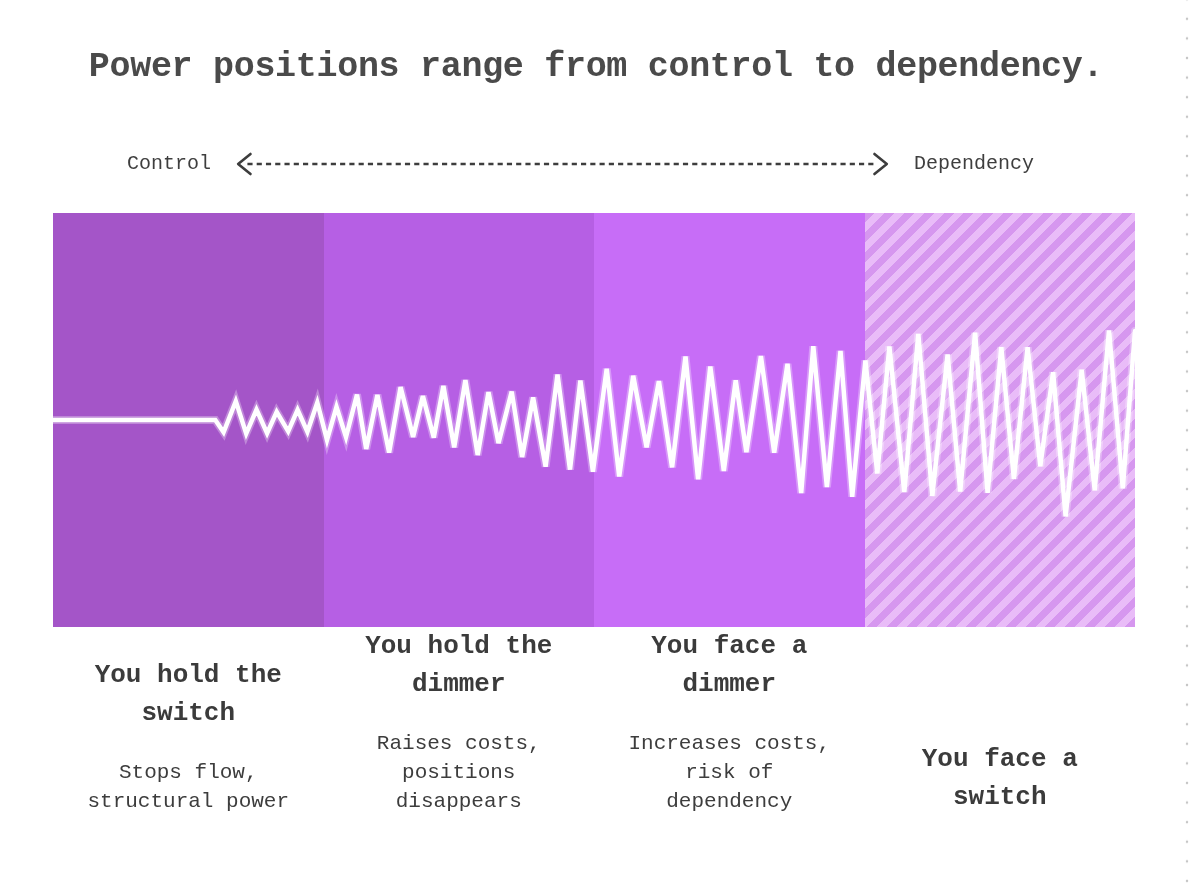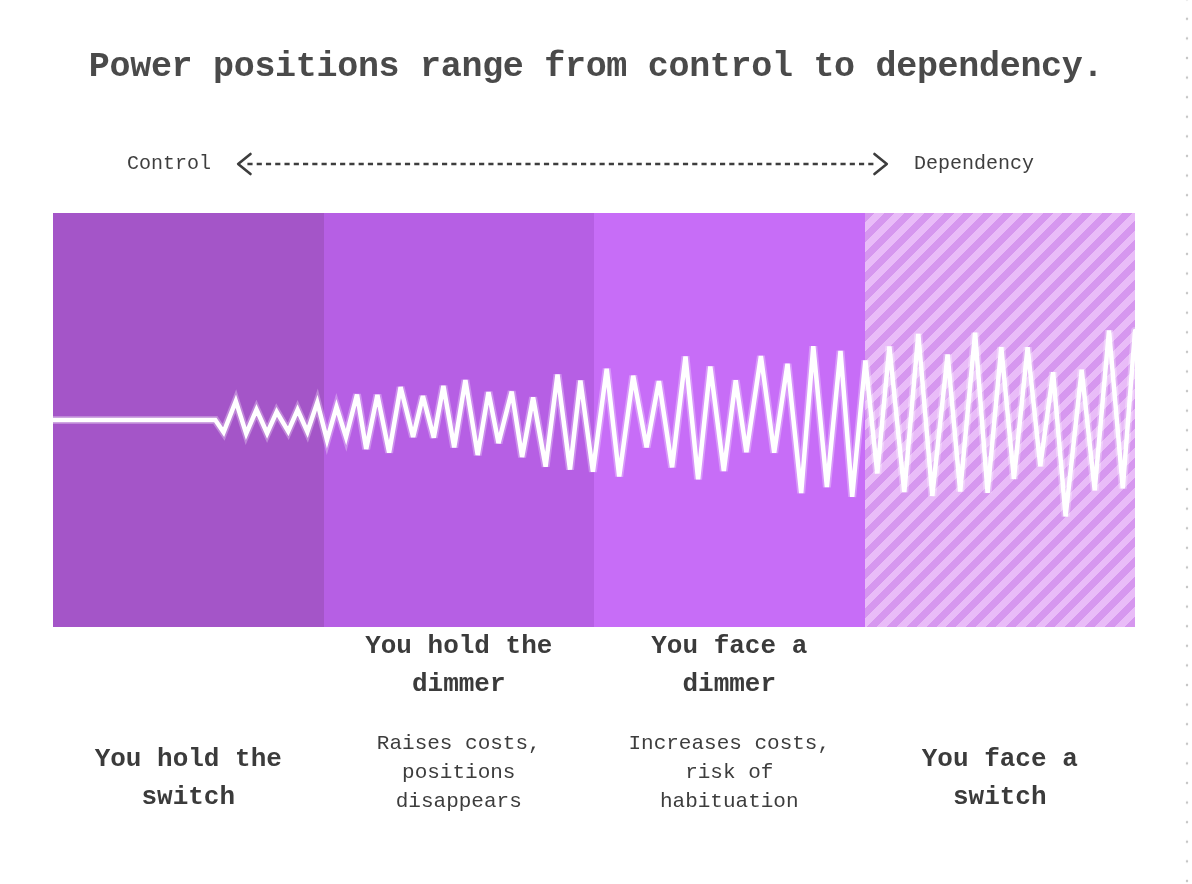--- a/index.html
+++ b/index.html
@@ -111,34 +111,36 @@
 
   <svg class="wave-svg" viewBox="0 0 1082 414" preserveAspectRatio="none">
     <polyline id="wave-glow" fill="none" stroke="#ffffff" stroke-opacity="0.3" stroke-width="8" stroke-linejoin="miter" stroke-linecap="round" points="0.0,207.0 162.3,207.0 170.6,219.3 182.8,188.1 193.2,220.6 203.5,196.6 214.1,220.2 223.7,198.9 235.2,218.3 244.6,196.8 254.4,218.8 264.3,189.5 274.0,226.9 283.5,193.9 293.0,224.1 304.0,181.5 313.2,236.0 324.4,181.9 336.1,239.5 347.6,174.1 360.1,223.9 369.9,183.1 380.8,224.6 390.4,172.9 401.2,234.4 412.4,167.1 424.7,242.0 435.5,179.1 445.5,230.1 458.7,178.5 469.1,244.0 480.1,184.5 492.6,253.6 504.5,161.5 517.0,256.6 527.4,167.5 539.9,258.6 553.7,155.7 566.2,263.4 580.2,162.7 593.6,234.3 605.9,168.2 619.1,254.3 632.5,143.5 645.1,266.2 657.3,153.5 670.8,257.9 682.7,167.3 693.4,239.1 707.9,143.1 721.2,239.7 734.5,150.8 748.2,280.1 760.3,133.3 773.9,274.1 787.5,137.9 799.2,283.8 812.4,147.5 824.3,260.4 836.4,133.5 851.3,279.1 865.3,120.9 879.3,282.9 894.6,141.5 907.2,278.5 922.1,119.8 934.6,279.9 948.3,134.2 960.9,265.9 974.6,134.3 987.3,253.3 1000.1,159.3 1012.6,303.4 1028.7,156.7 1041.7,277.3 1056.0,117.4 1069.8,275.4 1082.0,117.9"></polyline>
     <polyline id="wave-line" fill="none" stroke="#ffffff" stroke-width="4.5" stroke-linejoin="miter" stroke-linecap="round" points="0.0,207.0 162.3,207.0 170.6,219.3 182.8,188.1 193.2,220.6 203.5,196.6 214.1,220.2 223.7,198.9 235.2,218.3 244.6,196.8 254.4,218.8 264.3,189.5 274.0,226.9 283.5,193.9 293.0,224.1 304.0,181.5 313.2,236.0 324.4,181.9 336.1,239.5 347.6,174.1 360.1,223.9 369.9,183.1 380.8,224.6 390.4,172.9 401.2,234.4 412.4,167.1 424.7,242.0 435.5,179.1 445.5,230.1 458.7,178.5 469.1,244.0 480.1,184.5 492.6,253.6 504.5,161.5 517.0,256.6 527.4,167.5 539.9,258.6 553.7,155.7 566.2,263.4 580.2,162.7 593.6,234.3 605.9,168.2 619.1,254.3 632.5,143.5 645.1,266.2 657.3,153.5 670.8,257.9 682.7,167.3 693.4,239.1 707.9,143.1 721.2,239.7 734.5,150.8 748.2,280.1 760.3,133.3 773.9,274.1 787.5,137.9 799.2,283.8 812.4,147.5 824.3,260.4 836.4,133.5 851.3,279.1 865.3,120.9 879.3,282.9 894.6,141.5 907.2,278.5 922.1,119.8 934.6,279.9 948.3,134.2 960.9,265.9 974.6,134.3 987.3,253.3 1000.1,159.3 1012.6,303.4 1028.7,156.7 1041.7,277.3 1056.0,117.4 1069.8,275.4 1082.0,117.9"></polyline>
   </svg>
 
   <div class="columns">
     <div class="col">
       <h3 class="col-title">You hold the
 switch</h3>
+      <p class="col-desc">Stops flow,
+structural power</p>
     </div>
     <div class="col">
       <h3 class="col-title">You hold the
 dimmer</h3>
       <p class="col-desc">Raises costs,
 positions
 disappears</p>
     </div>
     <div class="col">
       <h3 class="col-title">You face a
 dimmer</h3>
       <p class="col-desc">Increases costs,
 risk of
-habituation</p>
+dependency</p>
     </div>
     <div class="col">
       <h3 class="col-title">You face a
 switch</h3>
     </div>
   </div>
 
 </div>
 
 </body></html>

